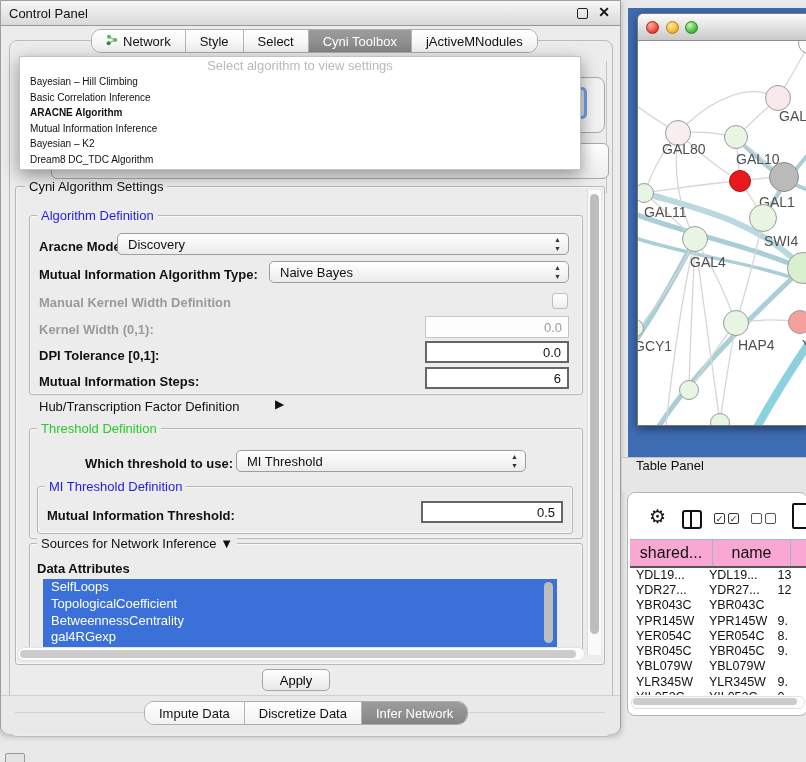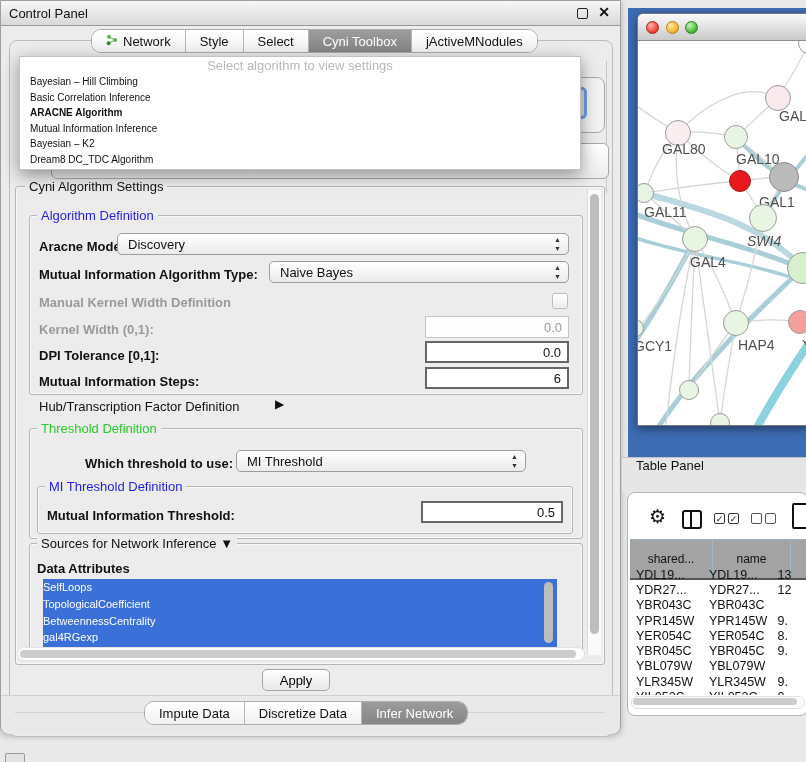--- a/index.html
+++ b/index.html
@@ -38,43 +38,43 @@
   .combo{height:22px;background:linear-gradient(#ffffff,#ebebeb);border:1px solid #9d9d9d;border-radius:5px;
     display:flex;align-items:center;font-size:13px;padding-left:10px;box-sizing:border-box}
   .combo-arrows{position:absolute;right:7px;top:1px;display:flex;flex-direction:column;line-height:9px;font-size:7px;color:#333}
   .combo-arrows i{font-style:normal;height:9px}
   
   .field{height:22px;box-sizing:border-box;background:#fff;border:2px solid #666;font-size:13px;
     display:flex;align-items:center;justify-content:flex-end;padding-right:6px}
   .field.dis{border:1px solid #c6c6c6;color:#9c9c9c;background:#fdfdfd}
   .chk{width:14px;height:14px;border:1px solid #bdbdbd;border-radius:3px;background:linear-gradient(#fff,#ededed)}
   
-  .attr{height:16.8px;line-height:16.8px;color:#fff;font-size:11px;padding-left:0}
+  .attr{height:16.8px;line-height:16.8px;color:#fff;font-size:13px;padding-left:8px}
   .vthumb{background:#bdbdbd;border-radius:5px}
   .hscroll{background:#fcfcfc;border:1px solid #e2e2e2;border-radius:7px}
   .hthumb{background:#cccccc;border-radius:5px}
   .btn{background:linear-gradient(#ffffff,#e8e8e8);border:1px solid #a5a5a5;border-radius:5px;
     font-size:13px;font-family:"Liberation Sans",sans-serif;display:flex;align-items:center;justify-content:center}
   
   .blue-frame{left:628px;top:8px;width:178px;height:449px}
   .netwin{left:637px;top:13px;width:169px;height:411px;background:#fff;border:1px solid #777;
     border-radius:6px 0 0 0;box-shadow:0 3px 10px rgba(0,0,0,.45)}
   .net-titlebar{left:0;top:0;width:100%;height:26px;border-radius:6px 0 0 0;
     background:linear-gradient(#fbfbfb,#c9c9c9);border-bottom:1px solid #8e8e8e}
   .light{position:absolute;top:7px;width:13px;height:13px;border-radius:50%}
   .net-content{left:0;top:27px;width:169px;height:384px;overflow:hidden}
   .net-node{position:absolute;border-radius:50%;border:1.5px solid #9b9b9b;box-sizing:border-box}
   .net-label{position:absolute;font-size:14px;color:#4f4f4f;white-space:nowrap}
   
   .tp-head{left:622px;top:457px;width:184px;height:34px;background:#e6e6e6;border-top:1px solid #c2c2c2;
     display:flex;align-items:flex-start;font-size:13px}
   .tp-box{left:627px;top:492px;width:179px;height:222px;background:#fff;border:1px solid #b5b5b5;border-radius:8px;overflow:hidden}
   .tb-ic{position:absolute;color:#111}
-  .th{box-sizing:border-box;background:#a3a3a3;border-right:1px solid #9fb6c4;font-size:12px;
-    display:flex;align-items:center;justify-content:center;height:38px;overflow:hidden}
+  .th{box-sizing:border-box;background:#f9a8d4;border-right:1px solid #9fb6c4;font-size:16px;
+    display:flex;align-items:center;justify-content:center;height:26px;overflow:hidden}
   .tr{display:flex;height:15.3px;font-size:12.5px;align-items:center}
   .td{box-sizing:border-box;padding-left:6px;overflow:hidden;white-space:nowrap}
   .mini-dock{left:5px;top:753px;width:18px;height:12px;border:1.5px solid #9a9a9a;border-radius:2px;background:#e3e3e3}
   .vline{background:#c6c6c6;width:1px}
 </style>
 </head>
 <body>
 
 <div id="app">
 
@@ -281,21 +281,21 @@
         <div class="net-node" style="left: 27px; top: 79px; height: 26px; width: 26px; background: rgb(249, 237, 239);"></div>
         <div class="net-label" style="left: 24px; top: 100px;">GAL80</div>
         <div class="net-node" style="left: 86px; top: 84px; height: 24px; width: 24px; background: rgb(233, 245, 227);"></div>
         <div class="net-label" style="left: 98px; top: 110px;">GAL10</div>
         <div class="net-node" style="left: 91px; top: 129px; height: 22px; width: 22px; background: rgb(232, 25, 28); border-color: rgb(163, 21, 21);"></div>
         <div class="net-label" style="left: 105px; top: 153px; margin-left: 16px;">GAL1</div>
         <div class="net-node" style="left: 131px; top: 121px; height: 30px; width: 30px; background: rgb(186, 186, 186); border-color: rgb(138, 138, 138);"></div>
         <div class="net-node" style="left: -4px; top: 142px; height: 20px; width: 20px; background: rgb(233, 245, 227);"></div>
         <div class="net-label" style="left: 6px; top: 163px;">GAL11</div>
         <div class="net-node" style="left: 111px; top: 163px; height: 28px; width: 28px; background: rgb(233, 245, 227);"></div>
-        <div class="net-label" style="left: 109px; top: 192px; font-style: italic;">SWI4</div>
+        <div class="net-label" style="left: 126px; top: 192px;">SWI4</div>
         <div class="net-node" style="left: 149px; top: 211px; height: 32px; width: 32px; background: rgb(217, 240, 207);"></div>
         <div class="net-node" style="left: 44px; top: 185px; height: 26px; width: 26px; background: rgb(233, 245, 227);"></div>
         <div class="net-label" style="left: 52px; top: 213px;">GAL4</div>
         <div class="net-node" style="left: -12px; top: 278px; height: 18px; width: 18px; background: rgb(233, 245, 227);"></div>
         <div class="net-label" style="left: -4px; top: 297px;">GCY1</div>
         <div class="net-node" style="left: 85px; top: 269px; height: 26px; width: 26px; background: rgb(233, 245, 227);"></div>
         <div class="net-label" style="left: 100px; top: 296px;">HAP4</div>
         <div class="net-node" style="left: 150px; top: 269px; height: 24px; width: 24px; background: rgb(245, 160, 156);"></div>
         <div class="net-label" style="left: 164px; top: 296px;">Y</div>
         <div class="net-node" style="left: 41px; top: 339px; height: 20px; width: 20px; background: rgb(233, 245, 227);"></div>

